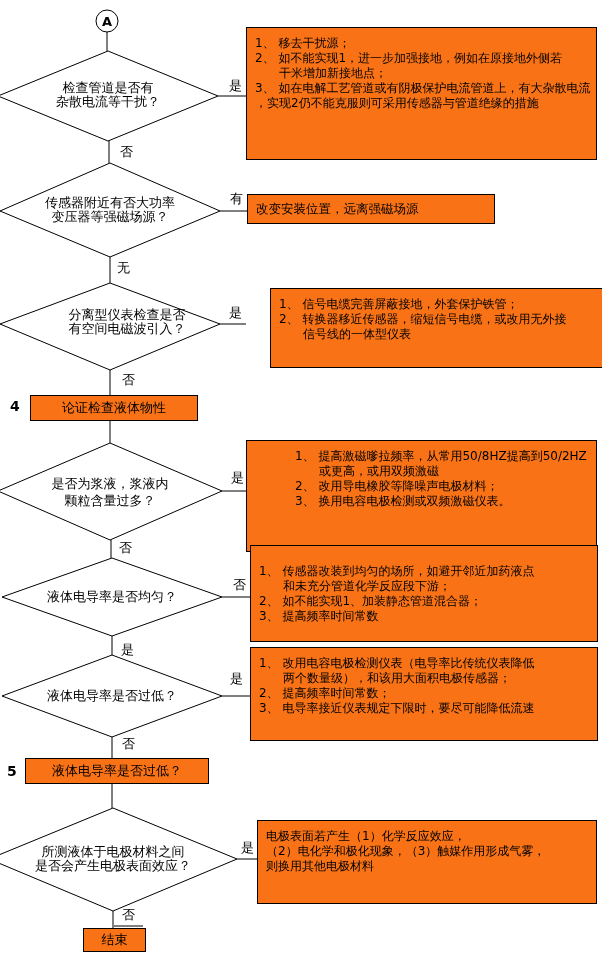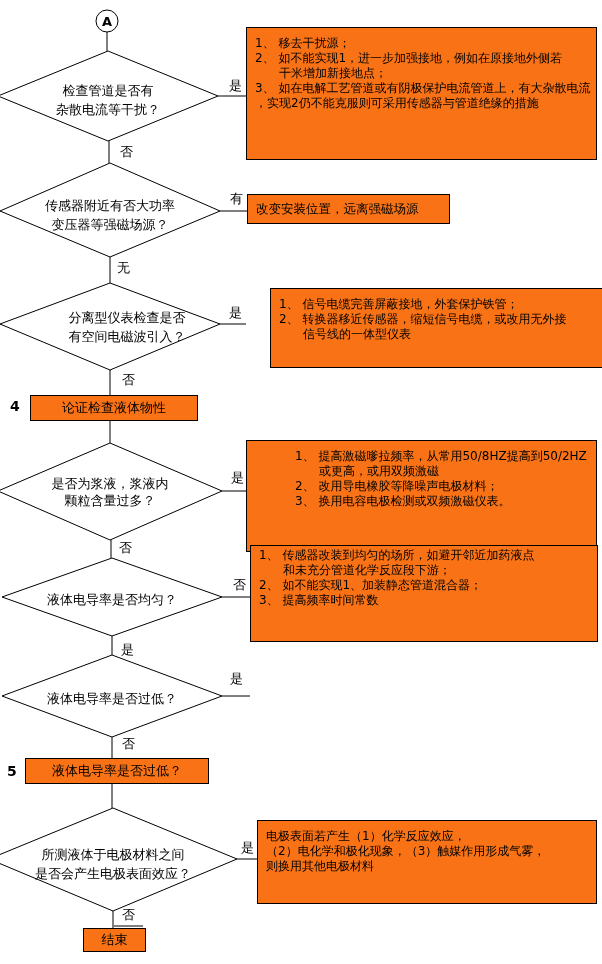--- a/index.html
+++ b/index.html
@@ -19,21 +19,21 @@
   .single {
     display:flex; align-items:center; font-size:12.5px; padding-left:8px;
     white-space:pre;
   }
   .pbox {
     display:flex; align-items:center; justify-content:center;
     font-size:13px; white-space:pre;
   }
   .dtext {
     position:absolute; transform:translateX(-50%);
-    text-align:center; font-size:13px; line-height:19px; white-space:pre;
+    text-align:center; font-size:13px; line-height:14px; white-space:pre;
   }
   .blabel { position:absolute; font-size:13px; line-height:14px; }
   .steplabel { position:absolute; font-size:14px; font-weight:bold; line-height:14px; }
   .startlabel {
     position:absolute; transform:translate(-50%,-50%);
     font-size:13px; font-weight:bold;
   }
 </style>
 </head>
 <body>
@@ -102,32 +102,36 @@
   <div class="blabel" style="left:122px; top:908px;">否</div>
 
   <div class="steplabel" style="left:10px; top:399px;">4</div>
   <div class="steplabel" style="left:7px; top:764px;">5</div>
 
   <div class="box list" style="left:246px; top:27px;  width:351px; height:133px;">1、 移去干扰源；
 2、 如不能实现1，进一步加强接地，例如在原接地外侧若
 　　干米增加新接地点；
 3、 如在电解工艺管道或有阴极保护电流管道上，有大杂散电流
 ，实现2仍不能克服则可采用传感器与管道绝缘的措施</div>
-  <div class="box single" style="left:247px; top:194px; width:203px; height:30px;">改变安装位置，远离强磁场源</div>
+  <div class="box single" style="left:247px; top:194px; width:248px; height:30px;">改变安装位置，远离强磁场源</div>
   <div class="box list" style="left:246px; top:288px; width:350px; height:80px;margin-left:24px;">1、 信号电缆完善屏蔽接地，外套保护铁管；
 2、 转换器移近传感器，缩短信号电缆，或改用无外接
 　　信号线的一体型仪表</div>
   <div class="box list" style="left:246px; top:440px; width:351px; height:112px;padding-left:48px;">1、 提高激磁嗲拉频率，从常用50/8HZ提高到50/2HZ
 　　或更高，或用双频激磁
 2、 改用导电橡胶等降噪声电极材料；
 3、 换用电容电极检测或双频激磁仪表。</div>
-  <div class="box list" style="left:250px; top:545px; width:348px; height:97px; padding-top:2px;">1、 传感器改装到均匀的场所，如避开邻近加药液点
+  <div class="box list" style="left:250px; top:545px; width:348px; height:97px; padding-top:18px;">1、 传感器改装到均匀的场所，如避开邻近加药液点
 　　和未充分管道化学反应段下游；
 2、 如不能实现1、加装静态管道混合器；
 3、 提高频率时间常数</div>
+  <div class="box list" style="left:250px; top:647px; width:348px; height:94px;">1、 改用电容电极检测仪表（电导率比传统仪表降低
+　　两个数量级），和该用大面积电极传感器；
+2、 提高频率时间常数；
+3、 电导率接近仪表规定下限时，要尽可能降低流速</div>
   <div class="box list" style="left:257px; top:820px; width:340px; height:84px;">电极表面若产生（1）化学反应效应，
 （2）电化学和极化现象，（3）触媒作用形成气雾，
 则换用其他电极材料</div>
 
   <div class="box pbox" style="left:30px; top:395px; width:168px; height:26px;">论证检查液体物性</div>
   <div class="box pbox" style="left:25px; top:758px; width:184px; height:26px;">液体电导率是否过低？</div>
   <div class="box pbox" style="left:83px; top:928px; width:63px; height:24px;">结束</div>
 
 </div>
 

